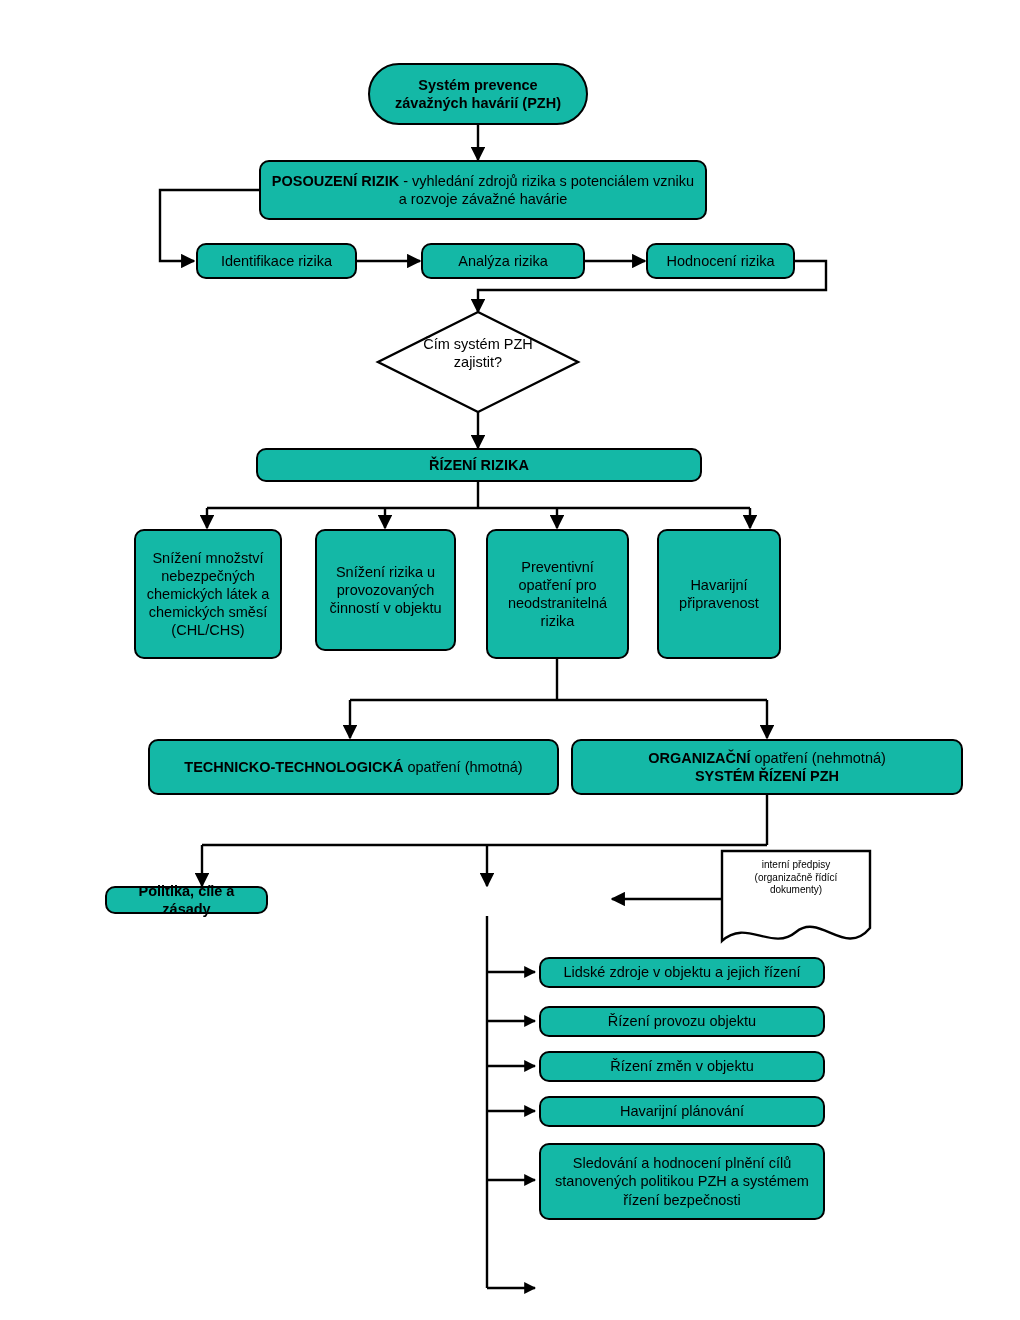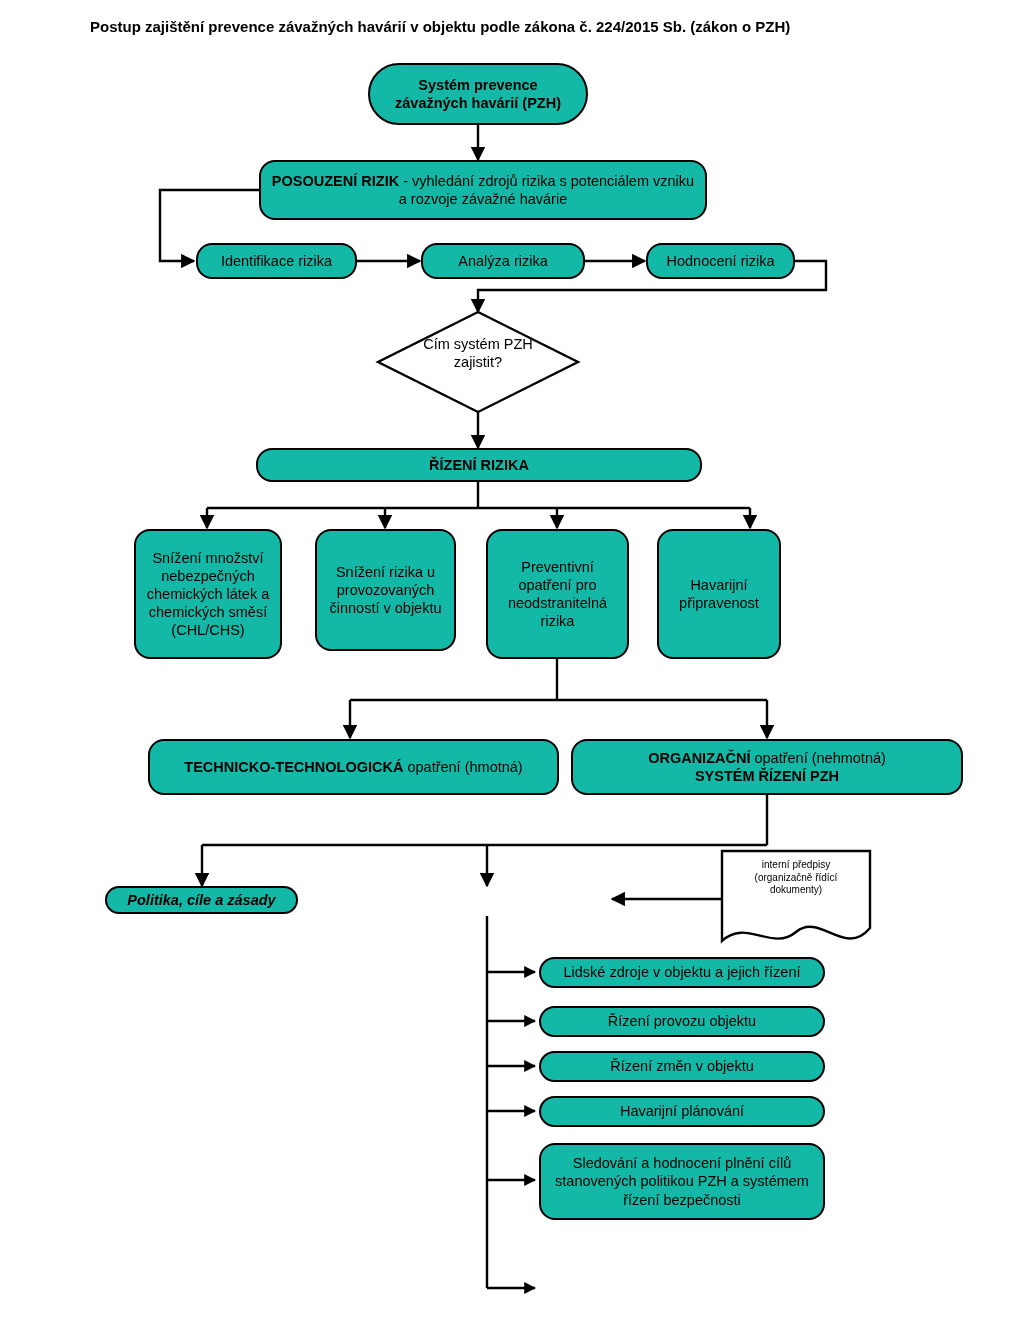--- a/index.html
+++ b/index.html
@@ -33,21 +33,21 @@
     background: #14b8a6;
     display: flex;
     align-items: center;
     justify-content: center;
     text-align: center;
     font-size: 14.5px;
     line-height: 1.25;
     padding: 2px 6px;
     z-index: 3;
   }
-  .node.rounded   { border-radius: 16px; }
+  .node.rounded   { border-radius: 10px; }
   .node.stadium   { border-radius: 60px; }
   .node.bold      { font-weight: bold; }
   .node.doc {
     border: none;
     background: transparent;
     padding: 0;
   }
   .doc-text {
     position: absolute;
     left: 0;
@@ -72,21 +72,20 @@
     z-index: 3;
   }
   .mixed b { font-weight: bold; }
   .mixed   { font-weight: normal; }
 </style>
 </head>
 <body>
 
 <div id="page">
 
-  <div class="title" style="left:90px; top:18px;">Postup zajištění prevence závažných havárií v objektu podle zákona č. 224/2015 Sb. (zákon o PZH)</div>
 
   <svg id="svg-layer" viewBox="0 0 1020 1320" xmlns="http://www.w3.org/2000/svg">
     <defs>
       <marker id="arw" viewBox="0 0 10 10" refX="9" refY="5" markerWidth="6" markerHeight="6" orient="auto-start-reverse">
         <path d="M 0 0 L 10 5 L 0 10 z" fill="#000"></path>
       </marker>
       <marker id="arwS" viewBox="0 0 10 10" refX="9" refY="5" markerWidth="5" markerHeight="5" orient="auto-start-reverse">
         <path d="M 0 0 L 10 5 L 0 10 z" fill="#000"></path>
       </marker>
     </defs>
@@ -192,21 +191,21 @@
     </span>
   </div>
 
   <div class="node rounded" style="left:571px; top:739px; width:392px; height:56px;">
     <span class="mixed" style="display:block;">
       <span style="display:block;"><b>ORGANIZAČNÍ</b><span> opatření (nehmotná)</span></span>
       <b style="display:block;">SYSTÉM ŘÍZENÍ PZH</b>
     </span>
   </div>
 
-  <div class="node rounded bold" style="left:105px; top:886px; width:193px; height:28px;font-style:italic;">
+  <div class="node rounded bold" style="left:105px; top:886px; width:163px; height:28px;">
     <span>Politika, cíle a zásady</span>
   </div>
 
 
   <div class="node doc" style="left:722px; top:851px; width:148px; height:95px;">
     <div class="doc-text" style="white-space:pre-line;">interní předpisy
 (organizačně řídící
 dokumenty)</div>
   </div>
 

